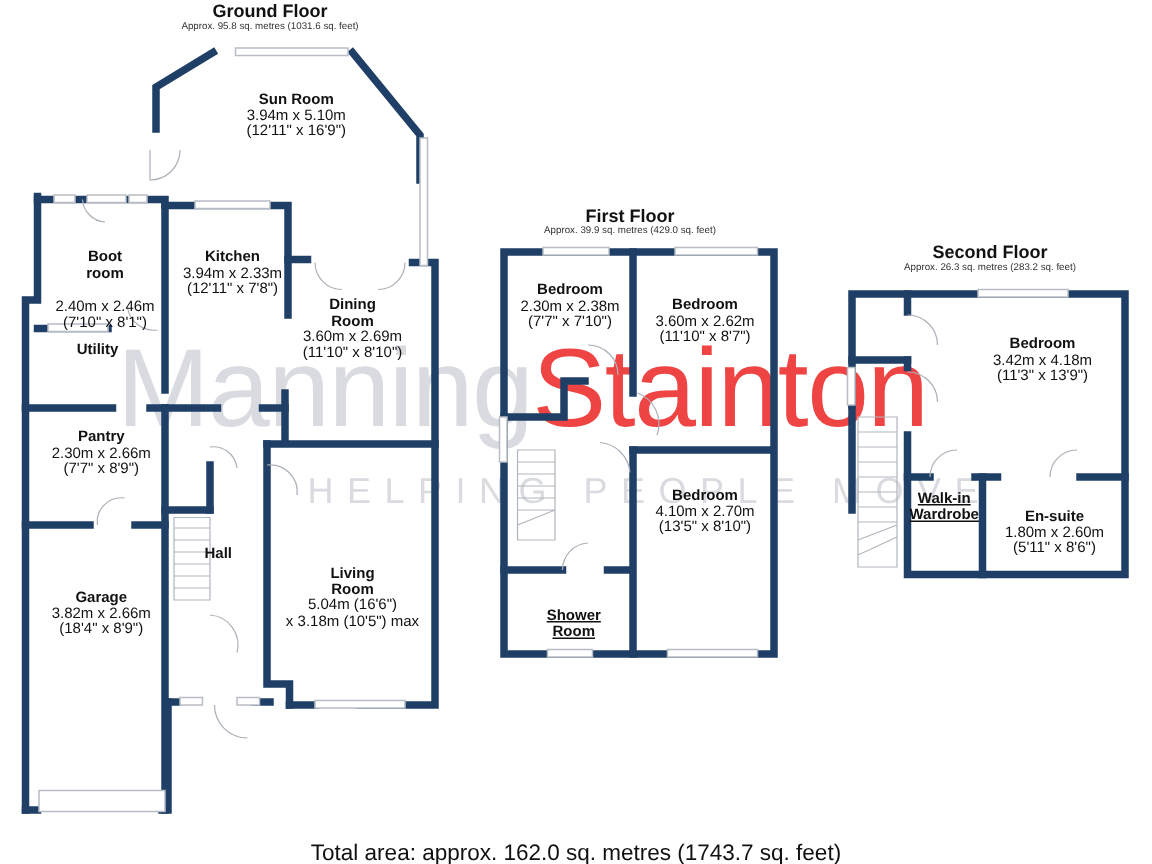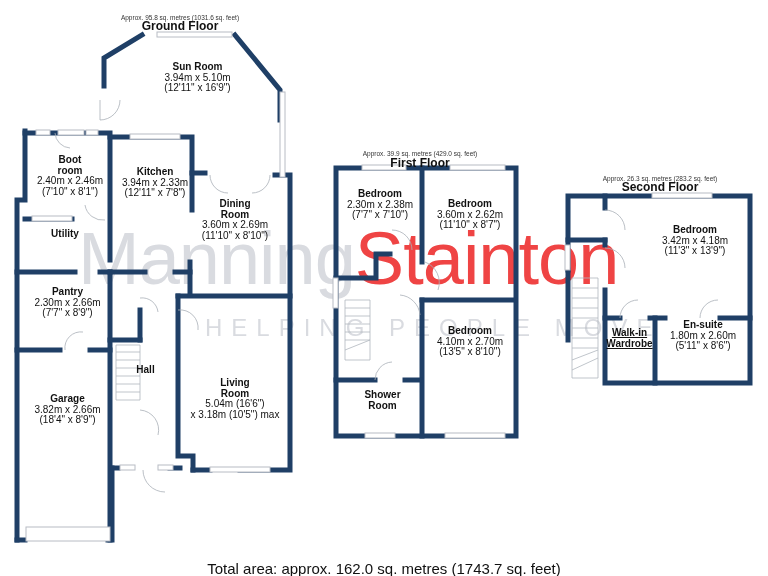--- a/index.html
+++ b/index.html
@@ -1,18 +1,18 @@
 <!DOCTYPE html>
 <html><head>
 <meta charset="utf-8">
 <style>
   html, body { margin: 0; padding: 0; background: #ffffff; }
   body { width: 768px; height: 576px; position: relative; overflow: hidden;
          font-family: "Liberation Sans", sans-serif; color: #111; }
-  .floor-title { position: absolute; text-align: center; font-weight: bold; font-size: 12px; margin-top: 19px; }
+  .floor-title { position: absolute; text-align: center; font-weight: bold; font-size: 12px; }
   .floor-sub { position: absolute; text-align: center; font-size: 6.5px; color: #333; }
   .plan { position: absolute; left: 0; top: 0; }
   .room-label { position: absolute; text-align: center; line-height: 1.05; }
   .room-name { font-weight: bold; font-size: 10px; display: block; }
   .room-dim { font-size: 10px; display: block; }
   .watermark { position: absolute; font-size: 74px; letter-spacing: -1px; line-height: 1; white-space: nowrap; }
   .wm-a { color: #d9dbe0; }
   .wm-b { color: #ef4444; }
   .tagline { position: absolute; font-size: 24px; letter-spacing: 9px; color: #d9dbe0; white-space: nowrap; }
   .total { position: absolute; left: 0; width: 768px; top: 560px; text-align: center; font-size: 15px; }
@@ -138,21 +138,21 @@
 
 <div class="floor-title" style="left:585px; top:161px; width:150px;">Second Floor</div>
 <div class="floor-sub" style="left:565px; top:175px; width:190px;">Approx. 26.3 sq. metres (283.2 sq. feet)</div>
 
 <div class="room-label" style="left:150px; top:62px; width:95px;">
   <span class="room-name">Sun Room</span>
   <span class="room-dim">3.94m x 5.10m</span>
   <span class="room-dim">(12'11" x 16'9")</span>
 </div>
 <div class="room-label" style="left:30px; top:155px; width:80px;">
-  <span class="room-name" style="width:40px; margin:0 auto;">Boot room</span>
+  <span class="room-name" style="width:40px; margin:12px auto;">Boot room</span>
   <span class="room-dim">2.40m x 2.46m</span>
   <span class="room-dim">(7'10" x 8'1")</span>
 </div>
 <div class="room-label" style="left:115px; top:167px; width:80px;">
   <span class="room-name">Kitchen</span>
   <span class="room-dim">3.94m x 2.33m</span>
   <span class="room-dim">(12'11" x 7'8")</span>
 </div>
 <div class="room-label" style="left:190px; top:199px; width:90px;text-align:center;">
   <span class="room-name" style="width:50px; margin:0 auto;">Dining Room</span>
@@ -190,30 +190,30 @@
   <span class="room-name">Bedroom</span>
   <span class="room-dim">3.60m x 2.62m</span>
   <span class="room-dim">(11'10" x 8'7")</span>
 </div>
 <div class="room-label" style="left:425px; top:326px; width:90px;">
   <span class="room-name">Bedroom</span>
   <span class="room-dim">4.10m x 2.70m</span>
   <span class="room-dim">(13'5" x 8'10")</span>
 </div>
 <div class="room-label" style="left:355px; top:390px; width:55px;">
-  <span class="room-name" style="width:40px; margin:0 auto;">Shower Room</span>
+  <span class="room-name" style="width:40px; margin:16px auto;text-decoration:underline;">Shower Room</span>
 </div>
 
 <div class="room-label" style="left:650px; top:225px; width:90px;">
   <span class="room-name">Bedroom</span>
   <span class="room-dim">3.42m x 4.18m</span>
   <span class="room-dim">(11'3" x 13'9")</span>
 </div>
 <div class="room-label" style="left:602px; top:328px; width:55px;">
   <span class="room-name" style="width:52px; margin:0 auto;text-decoration:underline;">Walk-in Wardrobe</span>
 </div>
-<div class="room-label" style="left:668px; top:320px; width:70px;">
+<div class="room-label" style="left:668px; top:340px; width:70px;">
   <span class="room-name">En-suite</span>
   <span class="room-dim">1.80m x 2.60m</span>
   <span class="room-dim">(5'11" x 8'6")</span>
 </div>
 
 <div class="total">Total area: approx. 162.0 sq. metres (1743.7 sq. feet)</div>
 
 </body></html>

